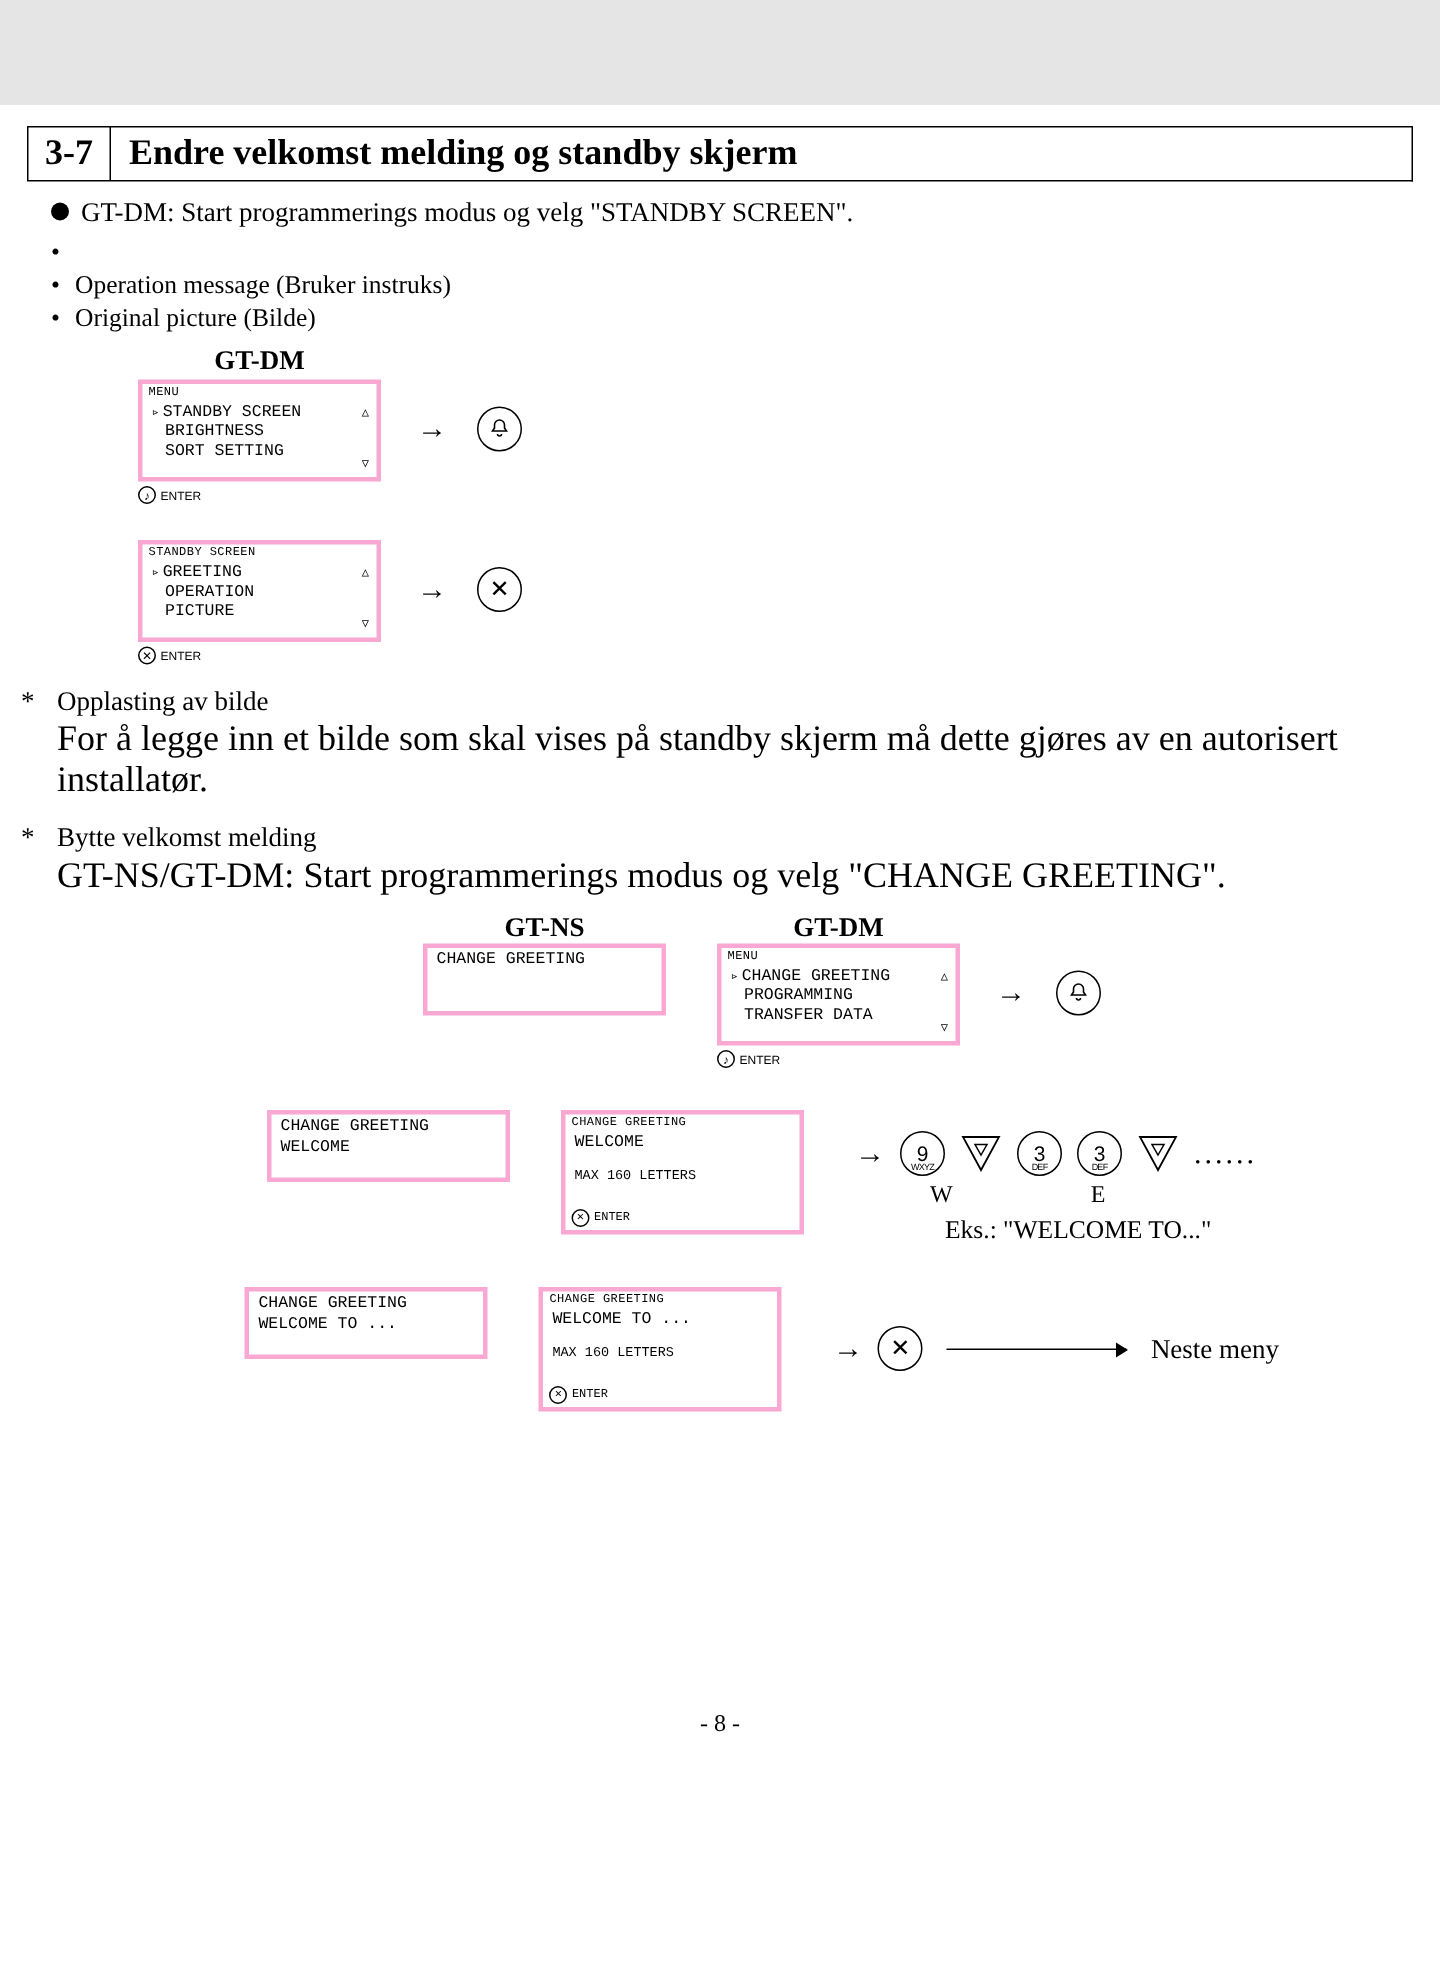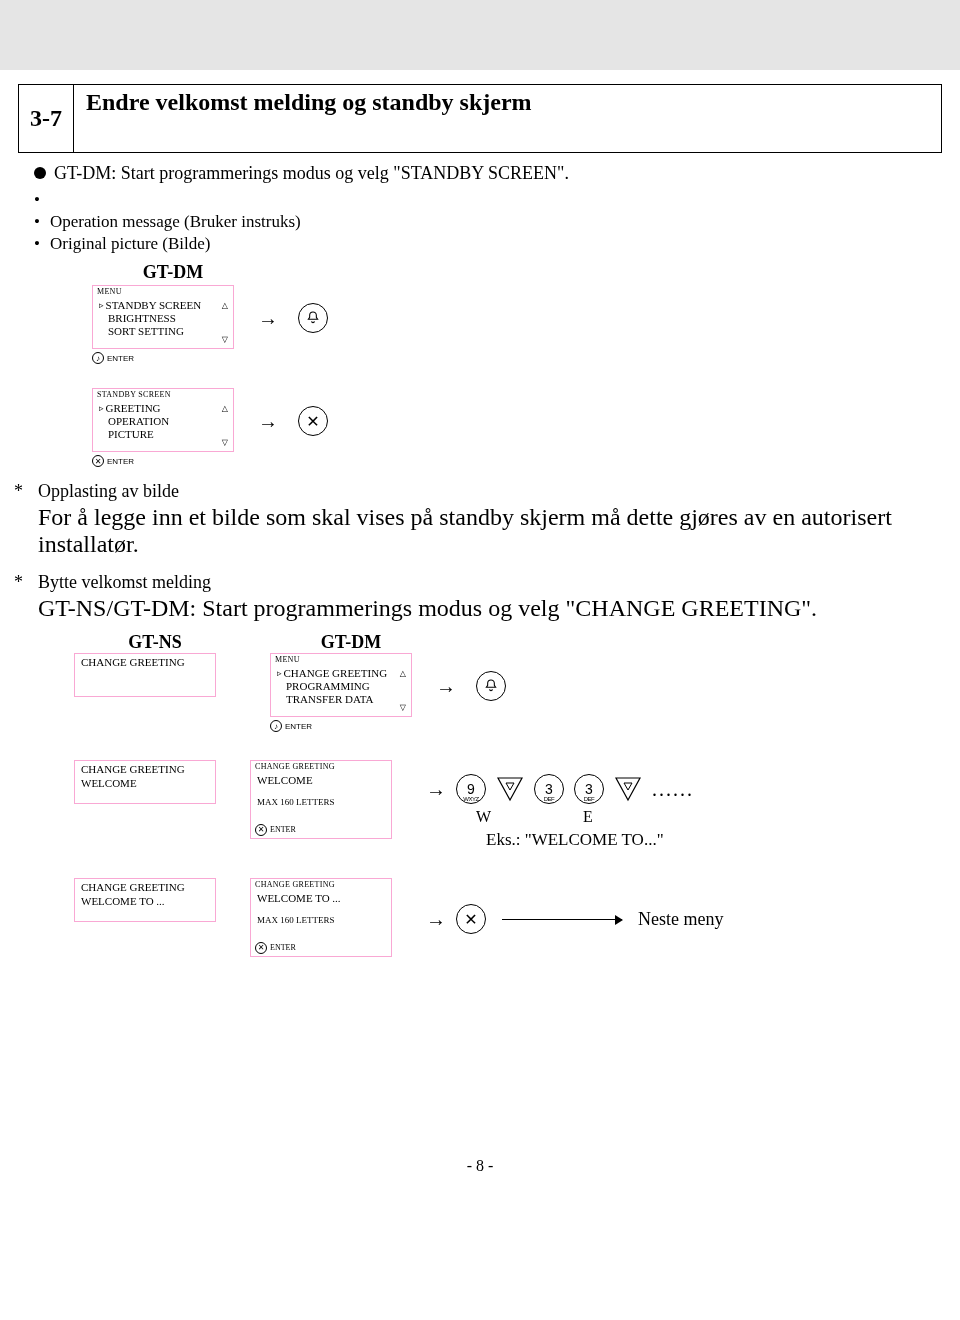--- a/index.html
+++ b/index.html
@@ -14,21 +14,21 @@
   .topbar { height: 70px; background: #e5e5e5; }
   .section-header {
     margin: 14px 18px 10px 18px;
     display: flex;
     align-items: stretch;
   }
   .section-num {
     border: 1.5px solid #000;
     font-weight: bold;
     font-size: 24px;
-    padding: 20px 10px;
+    padding: 4px 10px;
     min-width: 56px;
     text-align: center;
   }
   .section-title {
     border: 1.5px solid #000;
     border-left: none;
     font-weight: bold;
     font-size: 24px;
     padding: 4px 12px;
     flex: 1;
@@ -41,23 +41,23 @@
   }
   .bullet-text { font-size: 18px; }
   .subline { margin-left: 20px; font-size: 18px; }
   .dot-list { margin: 6px 0 8px 0; }
   .dot-list .li { display: flex; align-items: flex-start; margin-bottom: 2px; }
   .dot-list .mk { width: 16px; flex-shrink: 0; }
   .label-gtdm { font-weight: bold; font-size: 18px; text-align: center; width: 162px; margin-left: 58px; margin-bottom: 2px; }
   .label-gtns { font-weight: bold; font-size: 18px; text-align: center; width: 162px; }
   .row { display: flex; align-items: flex-start; }
   .lcd {
-    font-family: Liberation Serif, serif;
-    border: 1px solid #f9a8d4;
-    width: 142px;
+    font-family: Liberation Mono, monospace;
+    border: 3px solid #f9a8d4;
+    width: 162px;
     font-size: 11px;
     line-height: 1.2;
     position: relative;
     margin-left: 58px;
   }
   .lcd.ns { margin-left: 40px; }
   .lcd .hdr { font-size: 8px; padding: 1px 4px 0 4px; letter-spacing: 0.3px; }
   .lcd .body { padding: 2px 6px 10px 6px; min-height: 38px; position: relative; }
   .lcd .item { display: flex; align-items: center; }
   .lcd .sel::before { content: "▹"; font-size: 9px; margin-right: 2px; color:#000; }
@@ -87,21 +87,21 @@
   }
   .bell-svg { width: 16px; height: 16px; }
   .x-mark { font-size: 16px; }
   .star-note {
     display: flex; align-items: flex-start; margin-top: 14px;
     font-size: 18px;
   }
   .star-note .star { margin-right: 8px; min-width: 16px; }
   .star-body { flex: 1; }
   .star-body .sub { margin-top: 2px; font-size: 24px; margin-left: 0; }
-  .pair-row { display: flex; align-items: flex-start; gap: 34px; }
+  .pair-row { display: flex; align-items: flex-start; gap: 34px; justify-content: center; }
   .col { display: flex; flex-direction: column; }
   .keyrow { display: flex; align-items: center; gap: 10px; margin-top: 14px; }
   .keycirc {
     width: 30px; height: 30px; border: 1.2px solid #000; border-radius: 50%;
     display: inline-flex; align-items: center; justify-content: center;
     font-family: Arial, Helvetica, sans-serif;
     position: relative;
     font-size: 14px;
   }
   .keycirc .sub { position: absolute; bottom: 1px; font-size: 6px; letter-spacing: -0.5px; }

